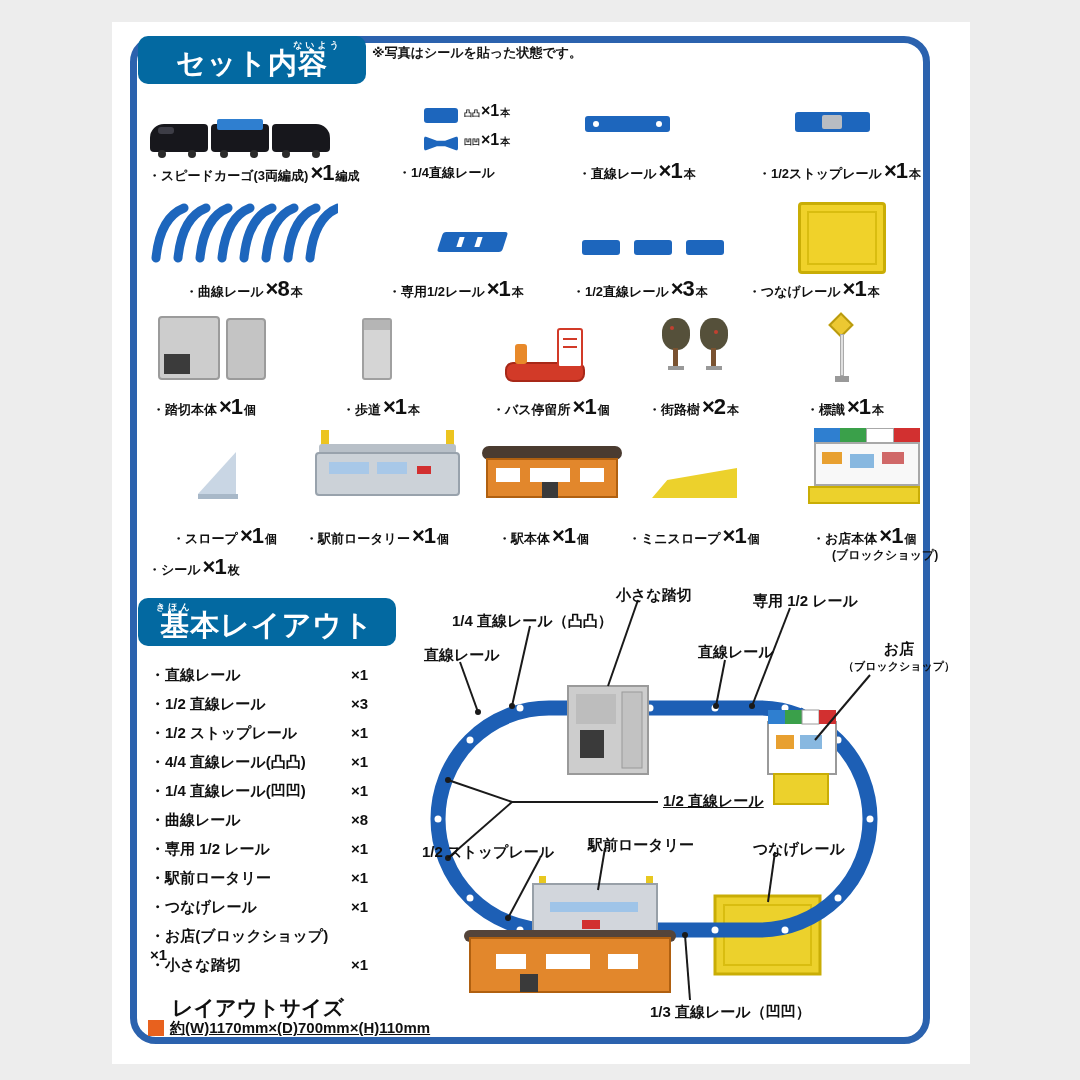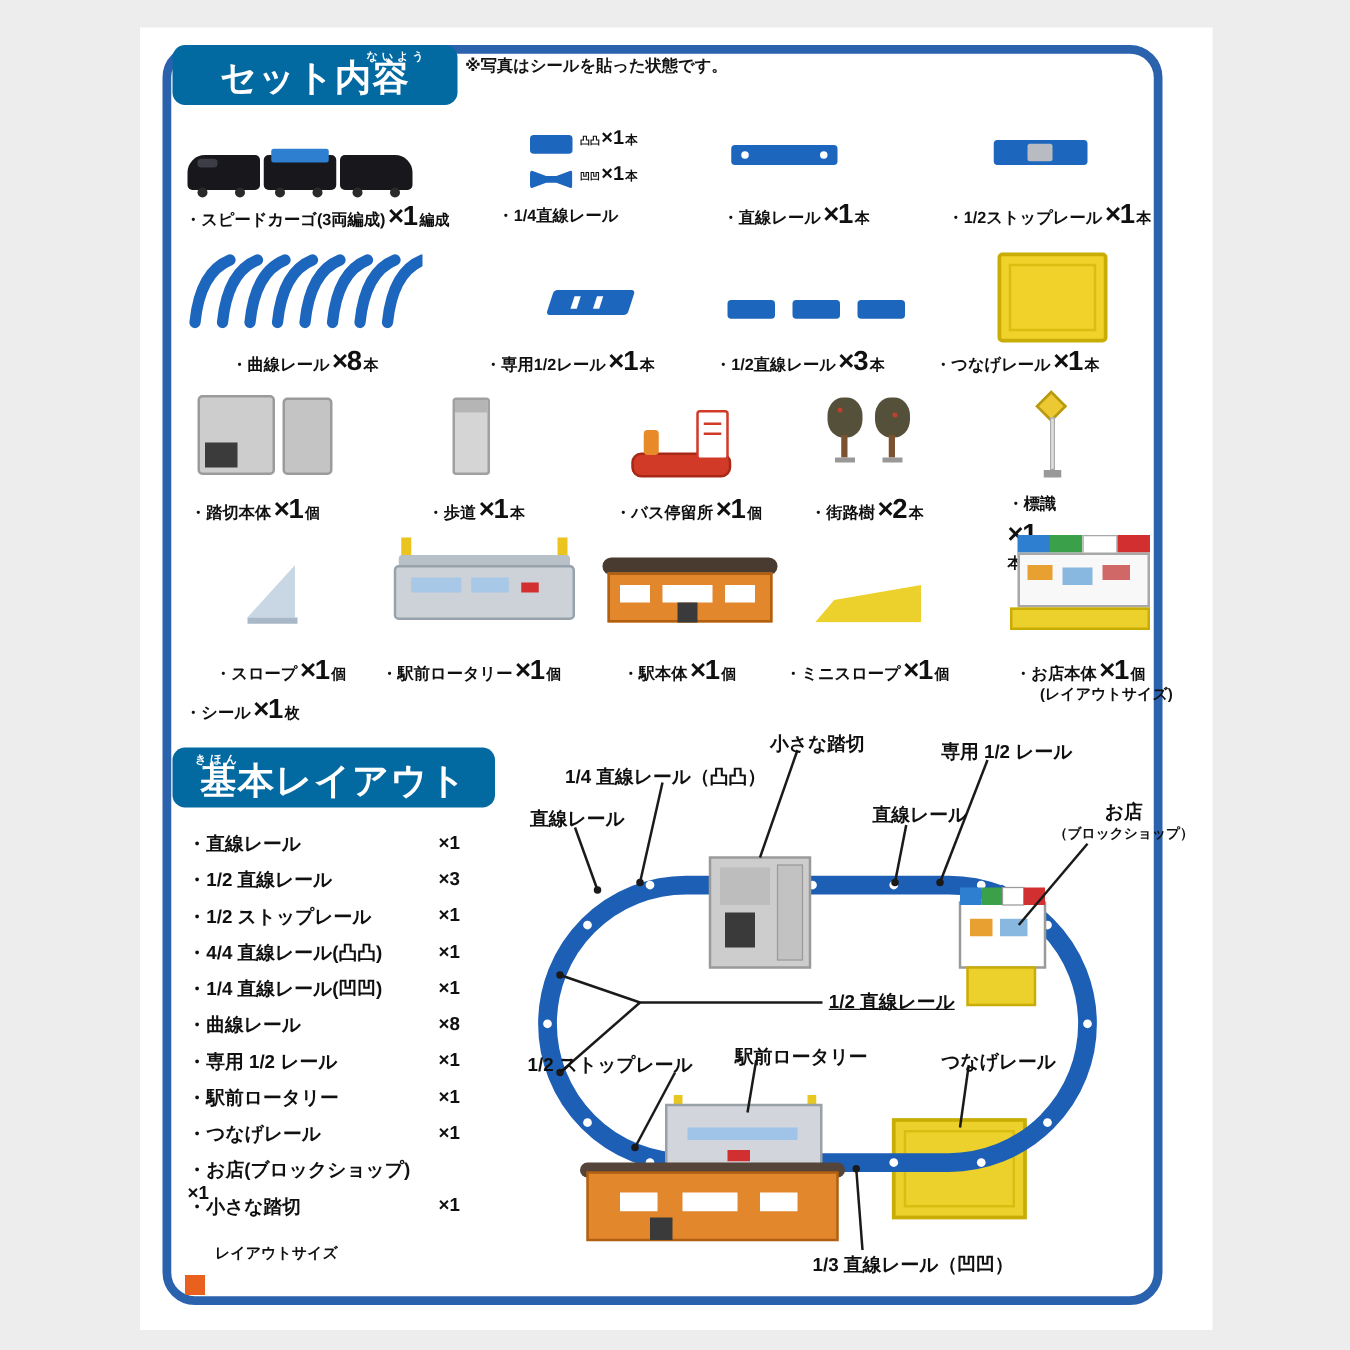--- a/index.html
+++ b/index.html
@@ -19,21 +19,21 @@
   .mini-count{position:absolute;display:flex;align-items:baseline;gap:1px;font-weight:bold;color:#101010;white-space:nowrap;}
   .mini-count .tag{font-size:8px;}
   .mini-count .n{font-size:16px;}
   .mini-count .u{font-size:10px;}
   .sublabel{position:absolute;font-size:12px;font-weight:bold;color:#101010;white-space:nowrap;}
   .lrow{position:absolute;left:150px;width:218px;display:flex;justify-content:space-between;font-size:15px;font-weight:bold;color:#101010;white-space:nowrap;}
   .dlabel{position:absolute;font-size:15px;font-weight:bold;color:#101010;white-space:nowrap;}
   .dlabel .small{display:block;font-size:11px;text-align:center;}
   .shape{position:absolute;}
   .rail{background:#1d66bd;border-radius:3px;}
-  .footer-title{position:absolute;font-size:12px;font-weight:bold;color:#101010;}
+  .footer-title{position:absolute;font-size:21px;font-weight:bold;color:#101010;}
   .footer-size{position:absolute;font-size:15px;font-weight:bold;color:#101010;text-decoration:underline;white-space:nowrap;}
 </style>
 </head>
 <body>
 
 <div class="canvas">
   <div class="white-bg"></div>
   <div class="frame"></div>
 
   <div class="badge" style="left:138px;top:36px;width:228px;height:48px;">
@@ -192,21 +192,21 @@
   <div class="ilabel" style="left:492px;top:394px;">
     <span class="t">・バス停留所</span>
     <span class="n">×1</span>
     <span class="u">個</span>
   </div>
   <div class="ilabel" style="left:648px;top:394px;">
     <span class="t">・街路樹</span>
     <span class="n">×2</span>
     <span class="u">本</span>
   </div>
-  <div class="ilabel" style="left:806px;top:394px;flex-direction:column;">
+  <div class="ilabel" style="left:806px;top:394px;">
     <span class="t">・標識</span>
     <span class="n">×1</span>
     <span class="u">本</span>
   </div>
 
   <div class="shape" style="left:198px;top:452px;width:46px;height:48px;">
     <div class="abs" style="left:0;top:0;width:0;height:0;border-bottom:42px solid #c9d6e4;border-left:38px solid transparent;"></div>
     <div class="abs" style="left:0;top:42px;width:40px;height:5px;background:#a8b8c8;"></div>
   </div>
 
@@ -261,21 +261,21 @@
   <div class="ilabel" style="left:628px;top:523px;">
     <span class="t">・ミニスロープ</span>
     <span class="n">×1</span>
     <span class="u">個</span>
   </div>
   <div class="ilabel" style="left:812px;top:523px;">
     <span class="t">・お店本体</span>
     <span class="n">×1</span>
     <span class="u">個</span>
   </div>
-  <div class="sublabel" style="left:832px;top:547px;">(レイアウトサイズ)</div>
+  <div class="sublabel" style="left:832px;top:547px;">(ブロックショップ)</div>
 
   <div class="ilabel" style="left:148px;top:554px;">
     <span class="t">・シール</span>
     <span class="n">×1</span>
     <span class="u">枚</span>
   </div>
 
   <div class="badge" style="left:138px;top:598px;width:258px;height:48px;">
     <span class="ruby" style="left:18px;">きほん</span>
     <span class="main">基本レイアウト</span>
@@ -428,13 +428,14 @@
     <span class="small">（ブロックショップ）</span>
   </div>
   <div class="dlabel" style="left:663px;top:792px;text-decoration:underline;">1/2 直線レール</div>
   <div class="dlabel" style="left:422px;top:843px;">1/2 ストップレール</div>
   <div class="dlabel" style="left:588px;top:836px;">駅前ロータリー</div>
   <div class="dlabel" style="left:753px;top:840px;">つなげレール</div>
   <div class="dlabel" style="left:650px;top:1003px;">1/3 直線レール（凹凹）</div>
 
   <div class="footer-title" style="left:172px;top:994px;">レイアウトサイズ</div>
   <div class="abs" style="left:148px;top:1020px;width:16px;height:16px;background:#e8611e;"></div>
+  <div class="footer-size" style="left:170px;top:1019px;">約(W)1170mm×(D)700mm×(H)110mm</div>
 </div>
 
 </body></html>

